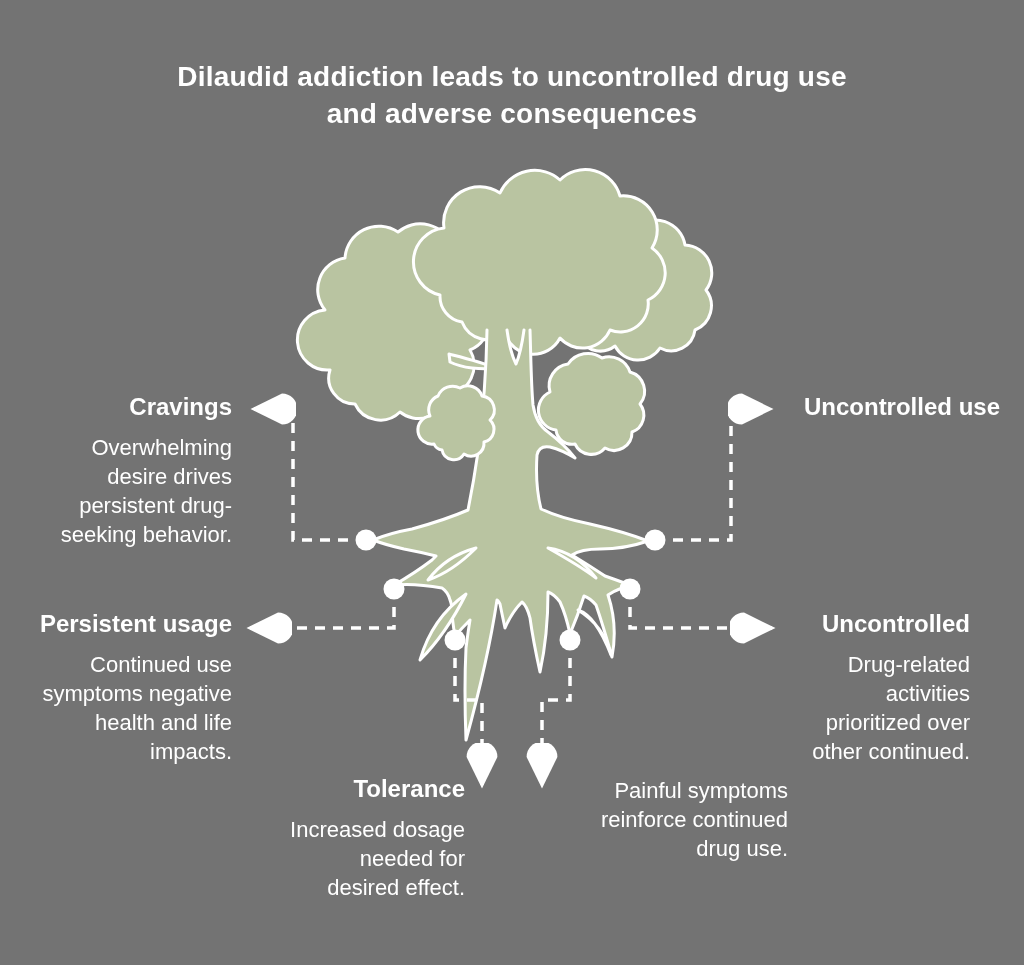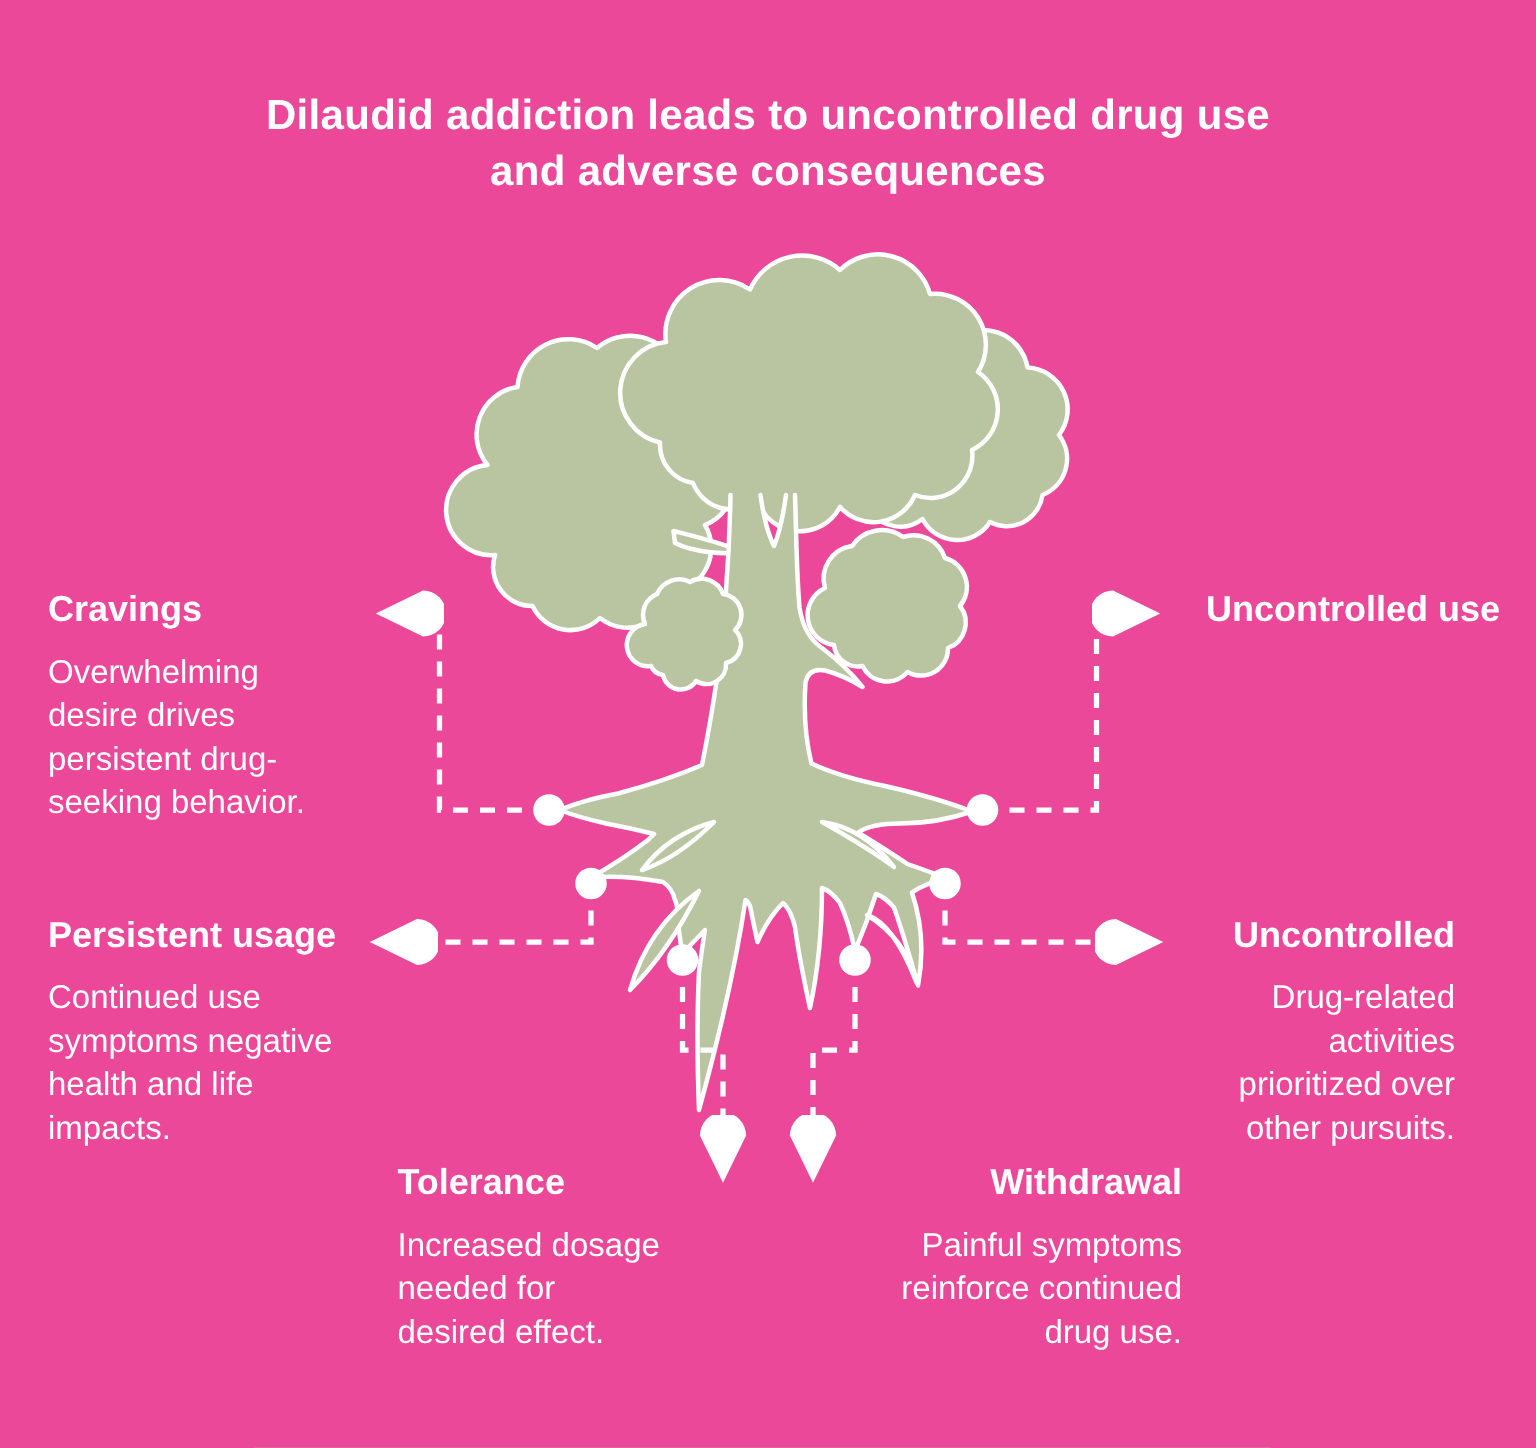--- a/index.html
+++ b/index.html
@@ -5,21 +5,21 @@
   html, body { margin: 0; padding: 0; }
   body {
     width: 1024px; height: 965px;
     background: #b9c4a1;
     font-family: "Liberation Sans", sans-serif;
     overflow: hidden;
   }
   .canvas {
     position: relative;
     width: 1024px; height: 965px;
-    background: #ec4899;
+    background: #737373;
   }
   .title {
     position: absolute;
     left: 0; right: 0; top: 58px;
     text-align: center;
     color: #ffffff;
     font-size: 28px;
     line-height: 37px;
     font-weight: bold;
     white-space: pre-line;
@@ -39,21 +39,21 @@
     line-height: 26px;
     font-weight: bold;
     margin: 0 0 13px 0;
   }
   .callout .desc {
     font-size: 22px;
     line-height: 29px;
     margin: 0;
     white-space: pre-line;
   }
-  .align-right { text-align: left; }
+  .align-right { text-align: right; }
   .align-left  { text-align: right; }
 
   .co-cravings      { left: 32px;  top: 394px; width: 200px; }
   .co-uncontrolled  { left: 790px; top: 394px; width: 210px; }
   .co-persistent    { left: 32px;  top: 611px; width: 200px; }
   .co-preoccupation { left: 790px; top: 611px; width: 180px; }
   .co-tolerance     { left: 265px; top: 776px; width: 200px; }
   .co-withdrawal    { left: 558px; top: 776px; width: 230px; }
 </style>
 </head>
@@ -217,30 +217,29 @@
 symptoms negative
 health and life
 impacts.</div>
   </div>
 
   <div class="callout co-preoccupation align-left">
     <div class="label">Uncontrolled</div>
     <div class="desc">Drug-related
 activities
 prioritized over
-other pursuits.</div>
+other continued.</div>
   </div>
 
   <div class="callout co-tolerance align-right">
     <div class="label">Tolerance</div>
     <div class="desc">Increased dosage
 needed for
 desired effect.</div>
   </div>
 
   <div class="callout co-withdrawal align-left">
-    <div class="label">Withdrawal</div>
     <div class="desc">Painful symptoms
 reinforce continued
 drug use.</div>
   </div>
 
 </div>
 
 </body></html>

